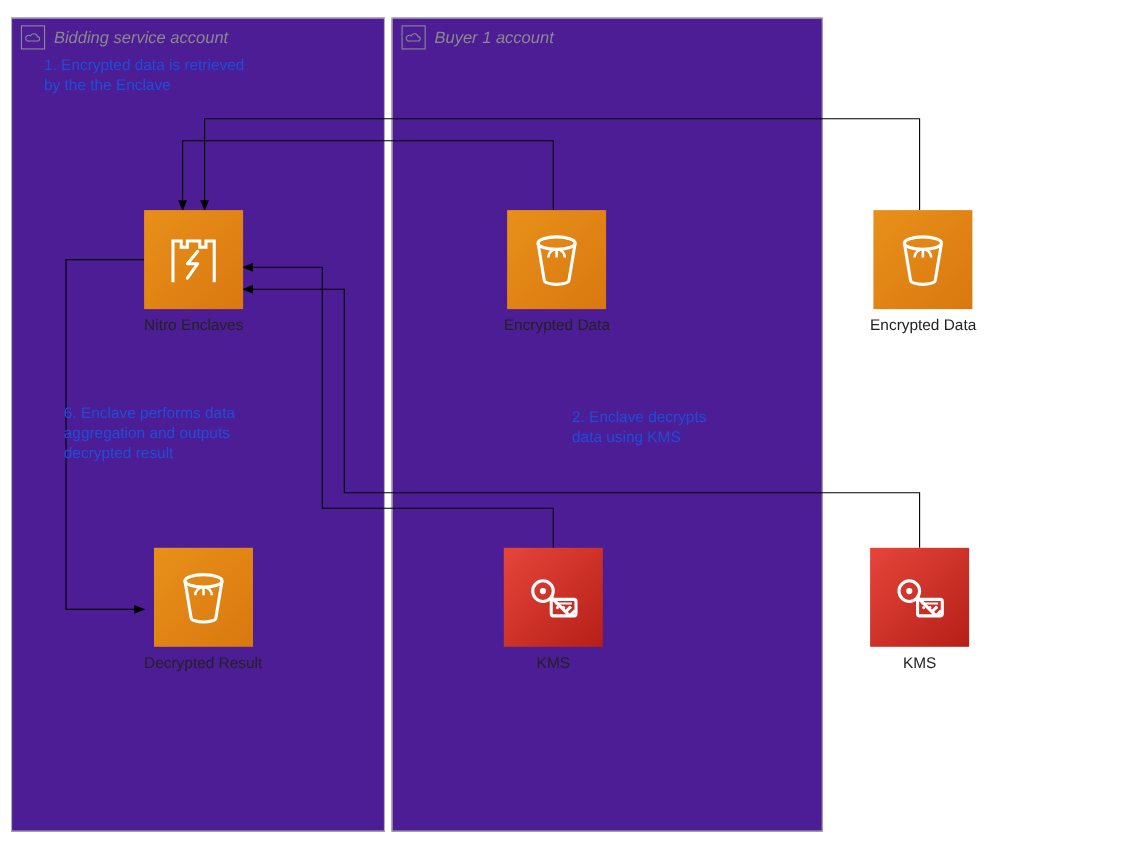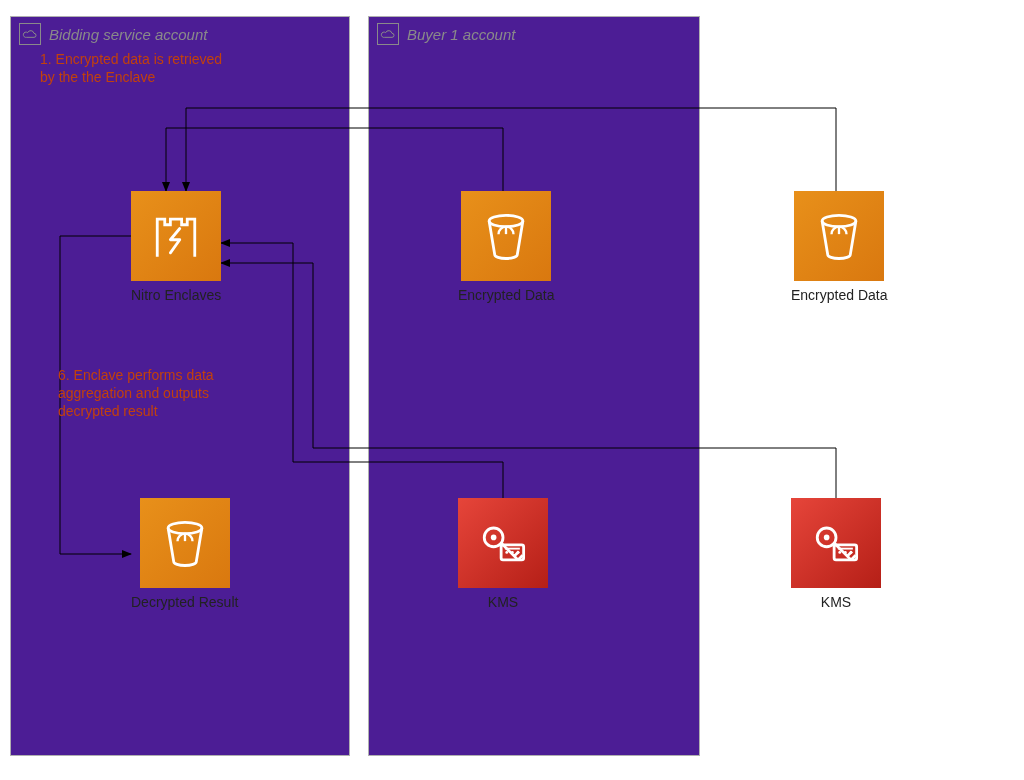--- a/index.html
+++ b/index.html
@@ -69,21 +69,21 @@
   }
   .node-label {
     margin-top: 6px;
     text-align: right;
     font-size: 14px;
     color: #222;
   }
   .annotation {
     position: absolute;
     font-size: 14px;
-    color: #c2410c;
+    color: #1d4ed8;
     line-height: 1.3;
     text-align: left;
   }
   svg.arrows {
     position: absolute;
     top: 0;
     left: 0;
     width: 1024px;
     height: 780px;
     pointer-events: none;
@@ -98,21 +98,21 @@
     <div class="group-header">
       <span class="cloud-box">
         <svg viewBox="0 0 24 16">
             <path d="M7 13h11a3 3 0 0 0 0-6 5 5 0 0 0-9.5-1A4 4 0 1 0 7 13z"></path>
           </svg>
       </span>
       <span>Bidding service account</span>
     </div>
   </div>
 
-  <div class="group" style="left:368px; top:16px; width:332px; height:740px;">
+  <div class="group" style="left:356px; top:16px; width:392px; height:740px;">
     <div class="group-header">
       <span class="cloud-box">
         <svg viewBox="0 0 24 16">
             <path d="M7 13h11a3 3 0 0 0 0-6 5 5 0 0 0-9.5-1A4 4 0 1 0 7 13z"></path>
           </svg>
       </span>
       <span>Buyer 1 account</span>
     </div>
   </div>
 
@@ -135,20 +135,22 @@
     <path d="M 131 236 L 60 236 L 60 554 L 131 554" stroke="#000" fill="none" marker-end="url(#arrowhead)"></path>
   </svg>
 
   <div class="annotation" style="left:40px; top:50px; width:220px; white-space:pre-line;">1. Encrypted data is retrieved
     by the the Enclave</div>
 
   <div class="annotation" style="left:58px; top:366px; width:200px; white-space:pre-line;">6. Enclave performs data
     aggregation and outputs
     decrypted result</div>
 
+  <div class="annotation" style="left:520px; top:370px; width:170px; white-space:pre-line;">2. Enclave decrypts
+    data using KMS</div>
 
   <div class="node" style="left:131px; top:191px;">
     <div class="icon-box" style="background:linear-gradient(135deg,#e8901a,#d9780f);">
       <svg viewBox="0 0 64 64" fill="none" stroke="#fff" stroke-width="3">
         <path d="M12 54 V14 h8 v6 h6 v-6 h12 v6 h6 v-6 h8 v40"></path>
         <path d="M36 24 L26 36 h10 L26 50" stroke-linejoin="round" stroke-linecap="round"></path>
       </svg>
     </div>
     <div class="node-label">Nitro Enclaves</div>
   </div>

